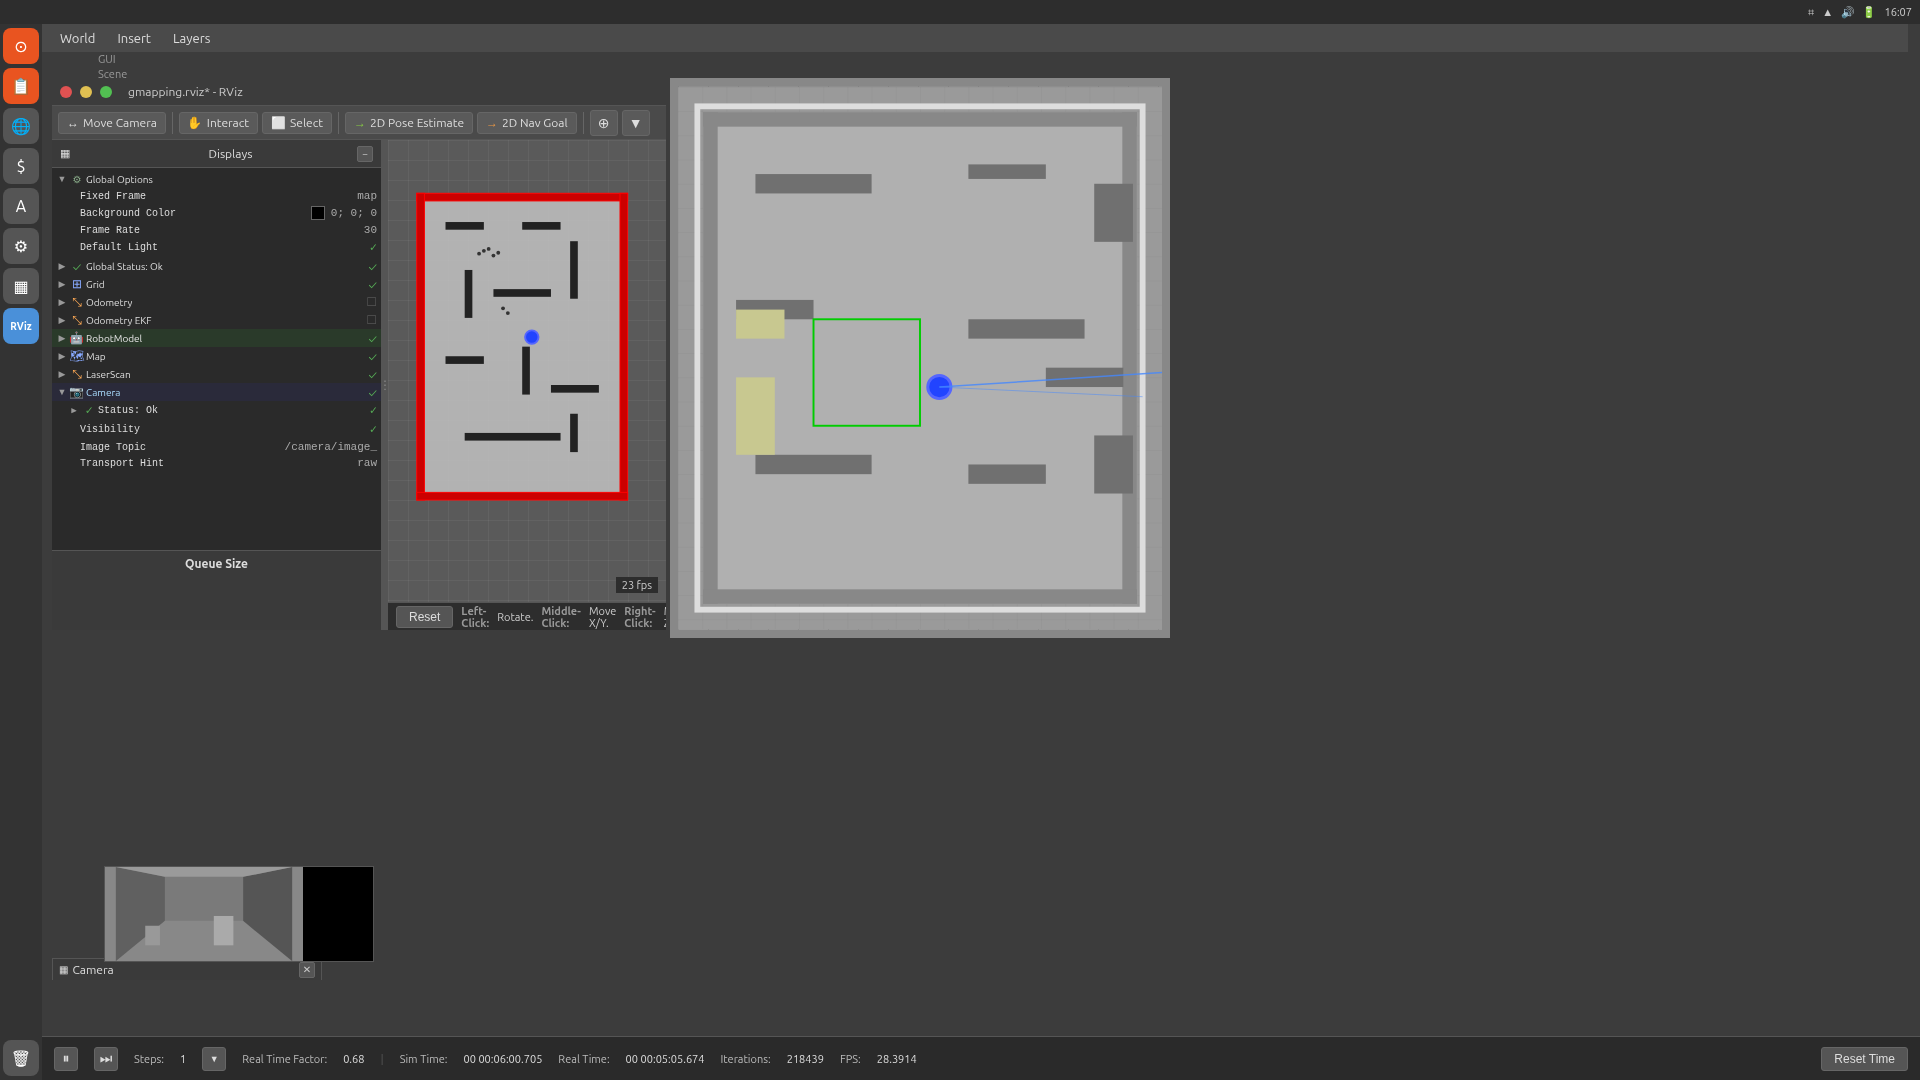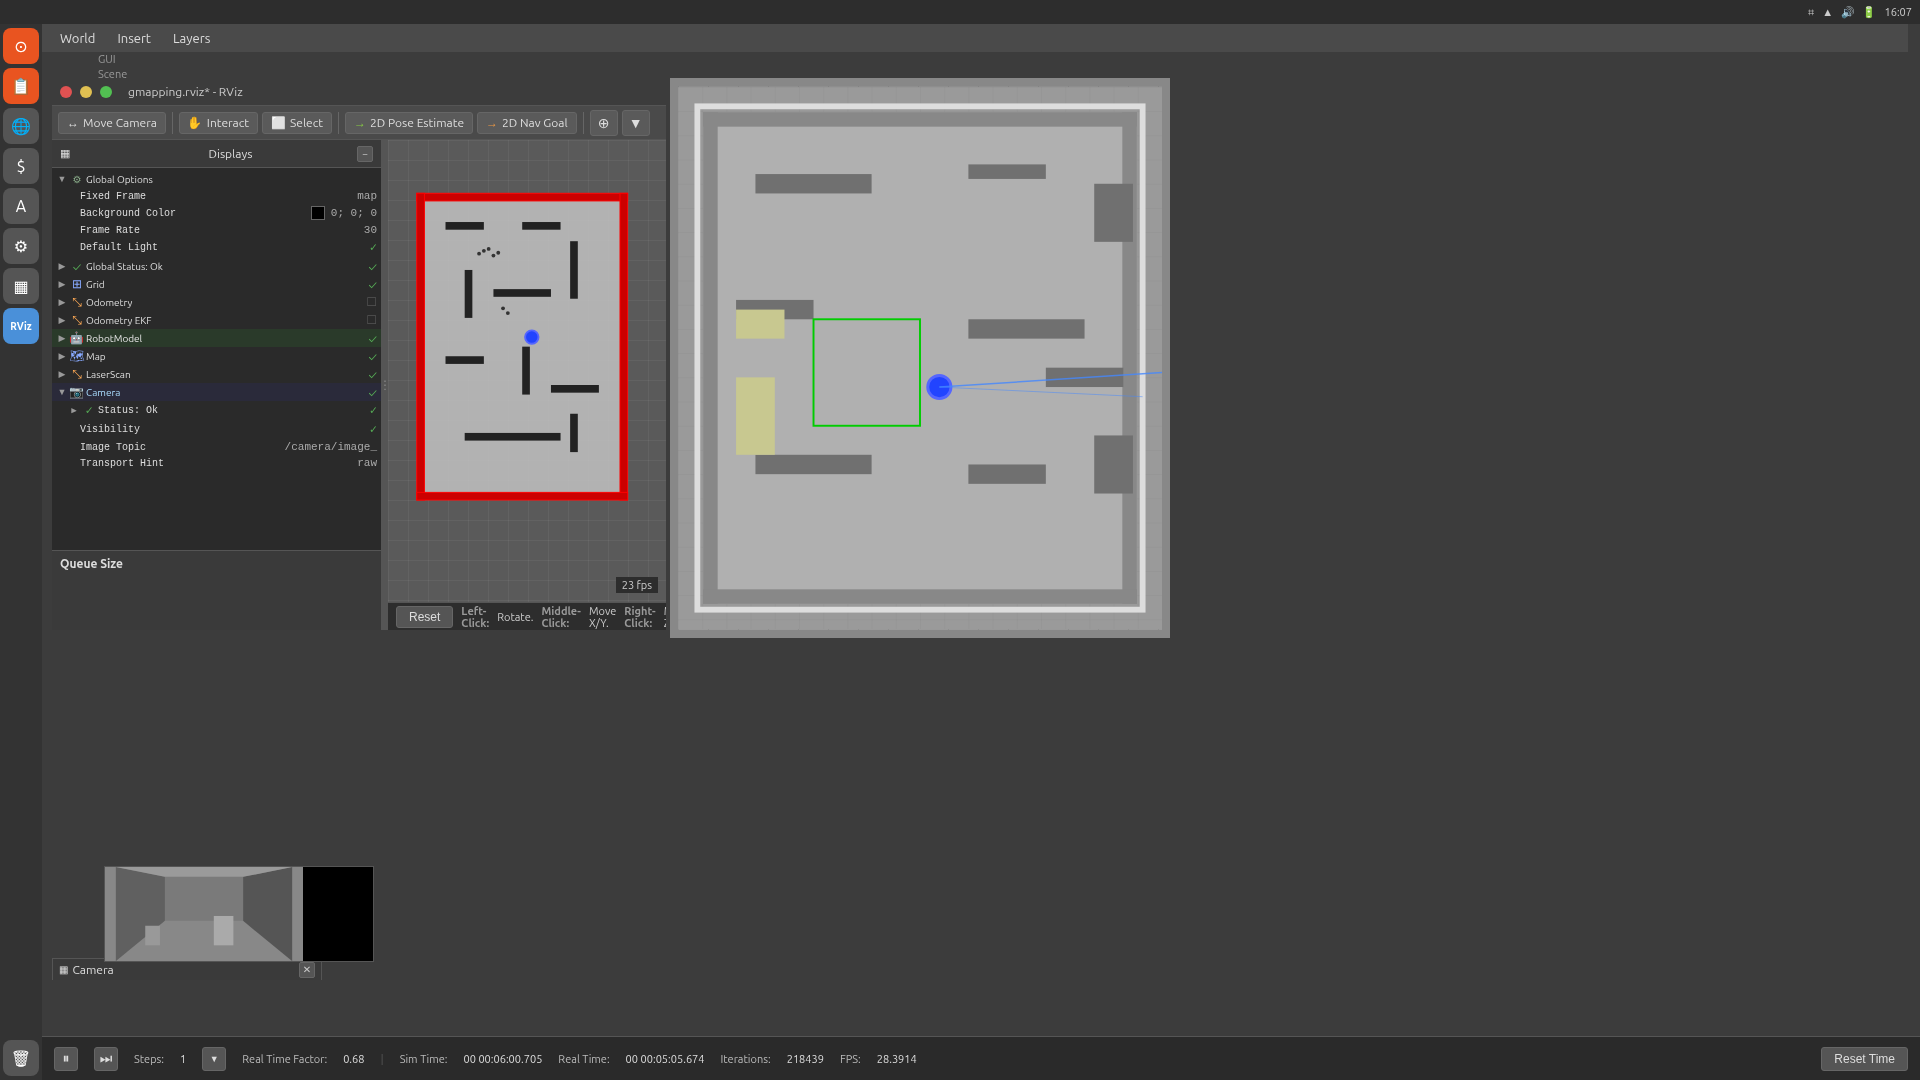--- a/index.html
+++ b/index.html
@@ -89,20 +89,21 @@
     .tree-check { color: #5a5; font-size: 12px; }
     .tree-uncheck { color: #555; font-size: 12px; }
     .indent-1 { padding-left: 16px; font-family: Liberation Mono, monospace; }
     .folder-icon { color: #8a8; font-size: 10px; }
     .color-swatch { width: 14px; height: 14px; background: #000; border: 1px solid #666; display: inline-block; margin-right: 2px; vertical-align: middle; }
 
     
     #tooltip-box {
       background: #3a3a3a; border-top: 1px solid #555; padding: 6px 8px;
       min-height: 80px;
+      text-align: center;
     }
     #tooltip-title { font-weight: bold; font-size: 12px; color: #ddd; margin-bottom: 4px; }
     #tooltip-text { font-size: 11px; color: #bbb; line-height: 1.4; }
 
     
     #action-btns {
       height: 32px; background: #3a3a3a; border-top: 1px solid #555;
       display: flex; align-items: center; padding: 0 8px; gap: 4px;
     }
     .action-btn {

